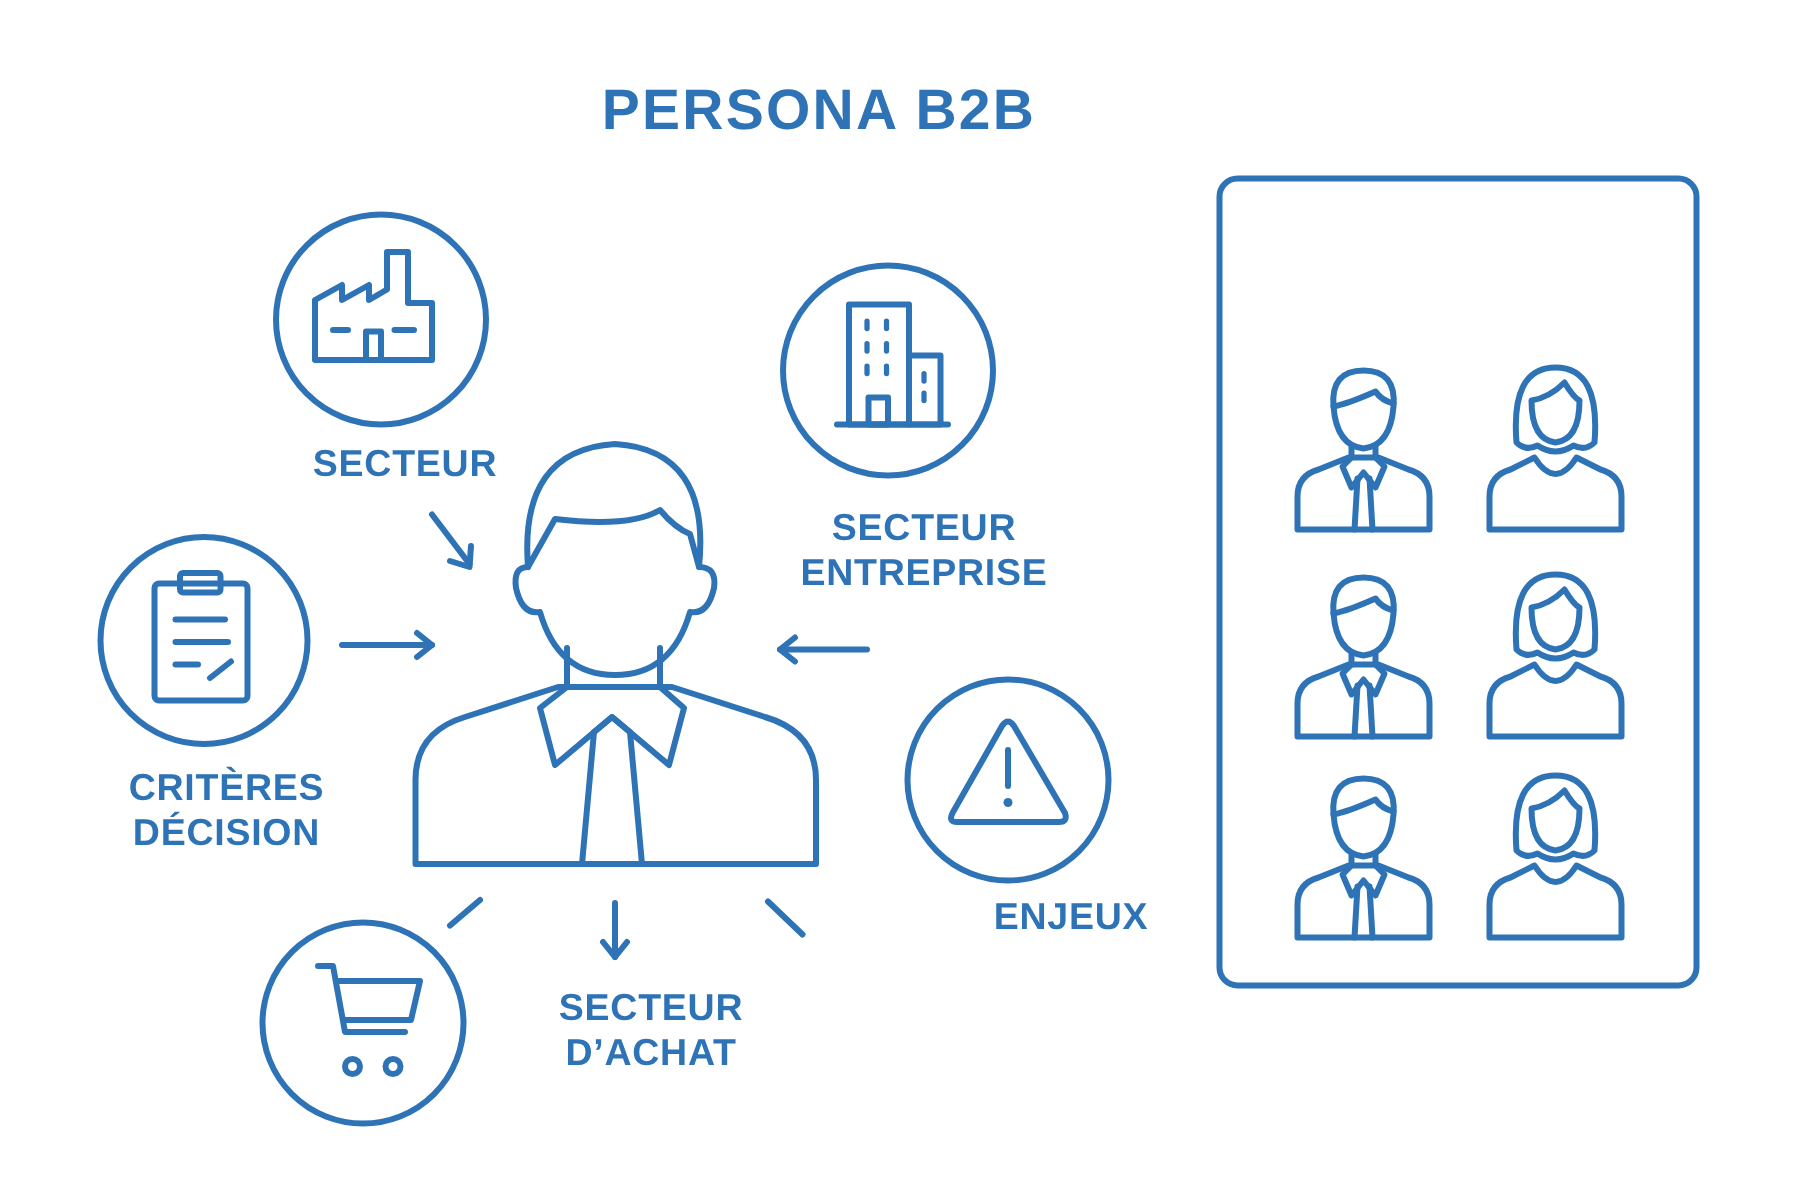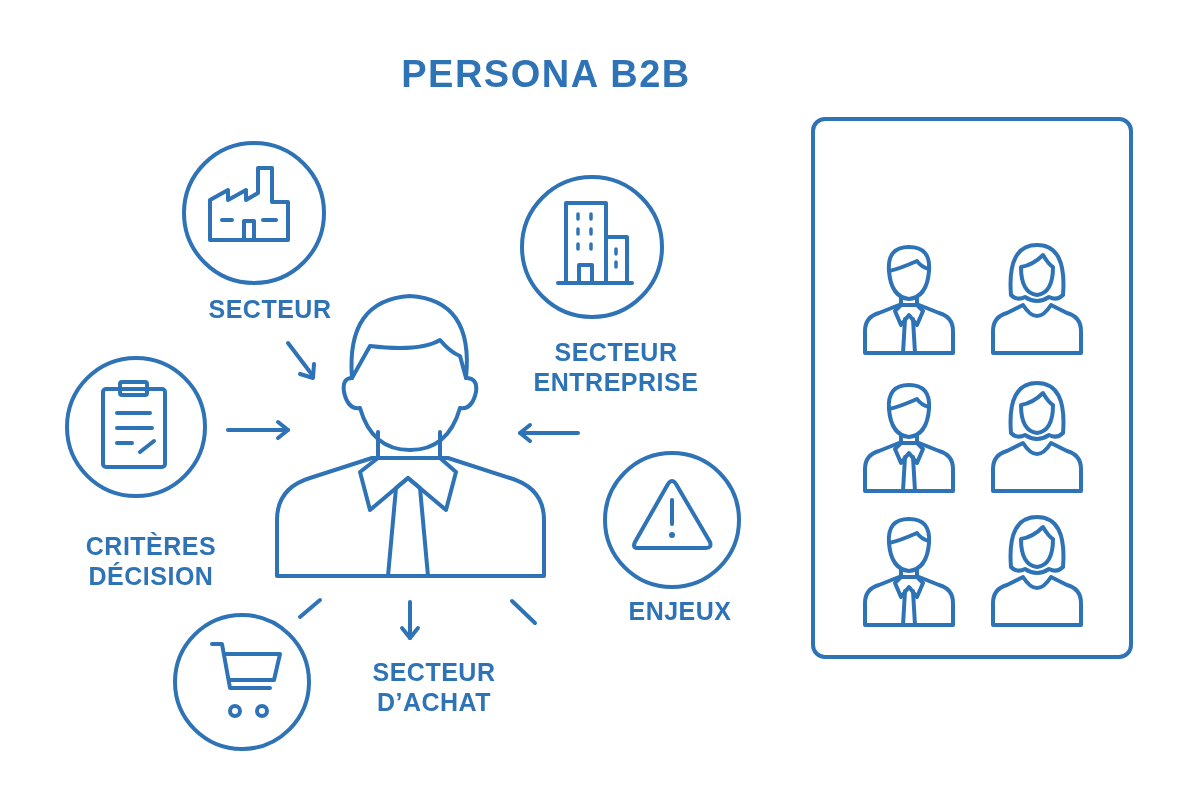--- a/index.html
+++ b/index.html
@@ -106,23 +106,23 @@
     <path class="stroke" d="M378 432 L378 458 L360 472 L370 510 L408 478 L446 510 L456 472 L440 458 L440 432" stroke-width="4.5"></path>
     <path class="stroke" d="M396 488 L388 576 M420 488 L428 576 M396 488 L408 478 L420 488" stroke-width="4.5"></path>
     <path class="stroke" d="M352 378 Q342 378 344 392 Q348 410 360 408 Q372 450 410 450 Q448 450 460 408 Q472 410 476 392 Q478 378 466 378" stroke-width="4.5"></path>
     <path class="stroke" d="M352 378 Q346 300 410 296 Q474 300 466 378 L460 356 Q450 352 440 340 Q420 352 370 346 Z" stroke-width="4.5"></path>
   </g>
 </svg>
 
 <div class="label lbl-md" style="left:164px;top:295px;width:180px">SECTEUR</div>
 <div class="label lbl-md" style="left:500px;top:338px;width:200px">SECTEUR
 ENTREPRISE</div>
-<div class="label lbl-md" style="left:40px;top:532px;width:190px">CRITÈRES
+<div class="label lbl-md" style="left:40px;top:511px;width:190px">CRITÈRES
 DÉCISION</div>
-<div class="label lbl-md" style="left:574px;top:597px;width:180px">ENJEUX</div>
+<div class="label lbl-md" style="left:608px;top:597px;width:180px">ENJEUX</div>
 <div class="label lbl-md" style="left:318px;top:658px;width:200px">SECTEUR
 D’ACHAT</div>
 
 <div class="panel">
   <svg width="322" height="542" style="left:-4px;top:-4px">
     <defs>
       <g id="male">
         <path class="stroke" d="M-44 50 L-44 28 Q-44 14 -30 10 L-10 2 L10 2 L30 10 Q44 14 44 28 L44 50 Z" stroke-width="3.5"></path>
         <path class="stroke" d="M-8 -6 L-8 2 L-14 8 L-8 22 L0 12 L8 22 L14 8 L8 2 L8 -6" stroke-width="3"></path>
         <path class="stroke" d="M-4 16 L-6 50 M4 16 L6 50" stroke-width="3"></path>

